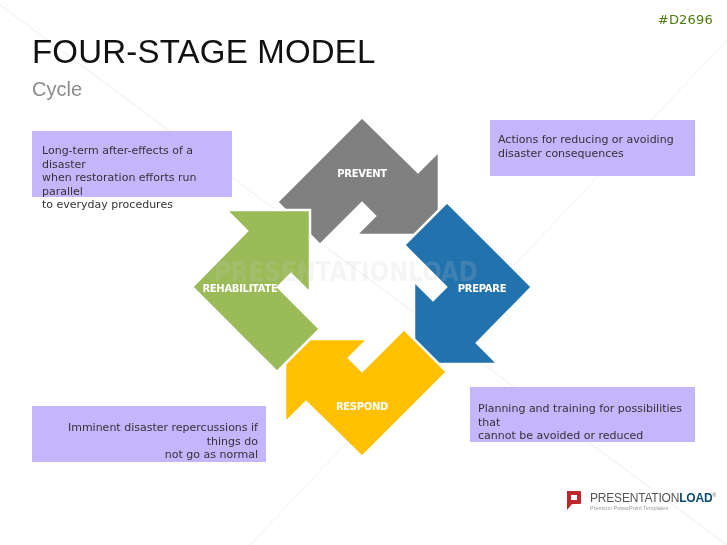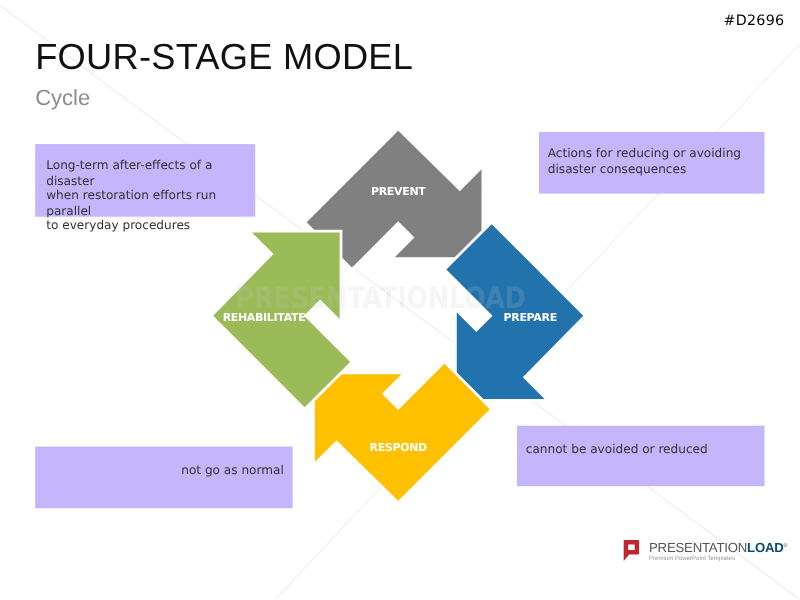--- a/index.html
+++ b/index.html
@@ -3,21 +3,21 @@
 <meta charset="utf-8">
 <style>
   html, body { margin:0; padding:0; }
   body {
     width:727px; height:545px; position:relative; overflow:hidden;
     background:#ffffff;
     font-family:"Liberation Sans", sans-serif;
   }
   .code {
     position:absolute; right:14px; top:12px;
-    font-size:13px; color:#000000;
+    font-size:13px; color:#4d7c0f;
     font-family:"DejaVu Sans", sans-serif;
     letter-spacing:0.2px;
   }
   .title {
     position:absolute; left:32px; top:33px;
     font-size:33px; color:#111; letter-spacing:0.2px;
     font-family:"Liberation Sans", sans-serif;
   }
   .subtitle {
     position:absolute; left:32px; top:78px;
@@ -83,23 +83,25 @@
 <div class="textbox tb-tl">
   <span>Long-term after-effects of a disaster</span>
   <span>when restoration efforts run parallel</span>
   <span>to everyday procedures</span>
 </div>
 <div class="textbox tb-tr">
   <span>Actions for reducing or avoiding</span>
   <span>disaster consequences</span>
 </div>
 <div class="textbox tb-bl">
+  <span>Imminent disaster repercussions if things do</span>
   <span>not go as normal</span>
 </div>
 <div class="textbox tb-br">
+  <span>Planning and training for possibilities that</span>
   <span>cannot be avoided or reduced</span>
 </div>
 
 <svg id="cycle" viewBox="0 0 727 545">
   <g id="arrows">
       <polygon points="362.0,117.0 277.0,202.0 320.0,245.0 362.0,203.0 375.0,216.0 356.0,235.0 439.0,235.0 439.0,151.0 418.0,172.0" fill="#808080" stroke="#ffffff" stroke-width="2.5" stroke-linejoin="miter"></polygon>
       <polygon points="532.0,287.0 447.0,202.0 404.0,245.0 446.0,287.0 433.0,300.0 414.0,281.0 414.0,364.0 498.0,364.0 477.0,343.0" fill="#2272ad" stroke="#ffffff" stroke-width="2.5" stroke-linejoin="miter"></polygon>
       <polygon points="362.0,457.0 447.0,372.0 404.0,329.0 362.0,371.0 349.0,358.0 368.0,339.0 285.0,339.0 285.0,423.0 306.0,402.0" fill="#ffc000" stroke="#ffffff" stroke-width="2.5" stroke-linejoin="miter"></polygon>
       <polygon points="192.0,287.0 277.0,372.0 320.0,329.0 278.0,287.0 291.0,274.0 310.0,293.0 310.0,210.0 226.0,210.0 247.0,231.0" fill="#9bbb59" stroke="#ffffff" stroke-width="2.5" stroke-linejoin="miter"></polygon>
     </g>

